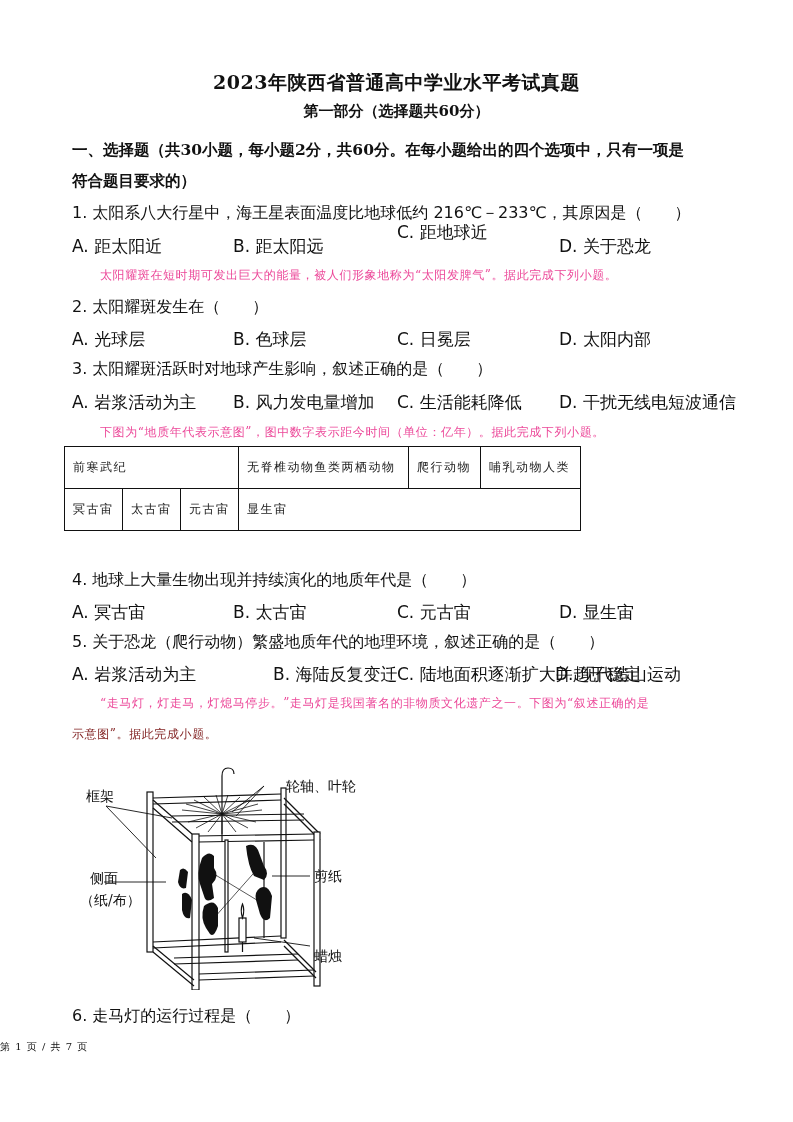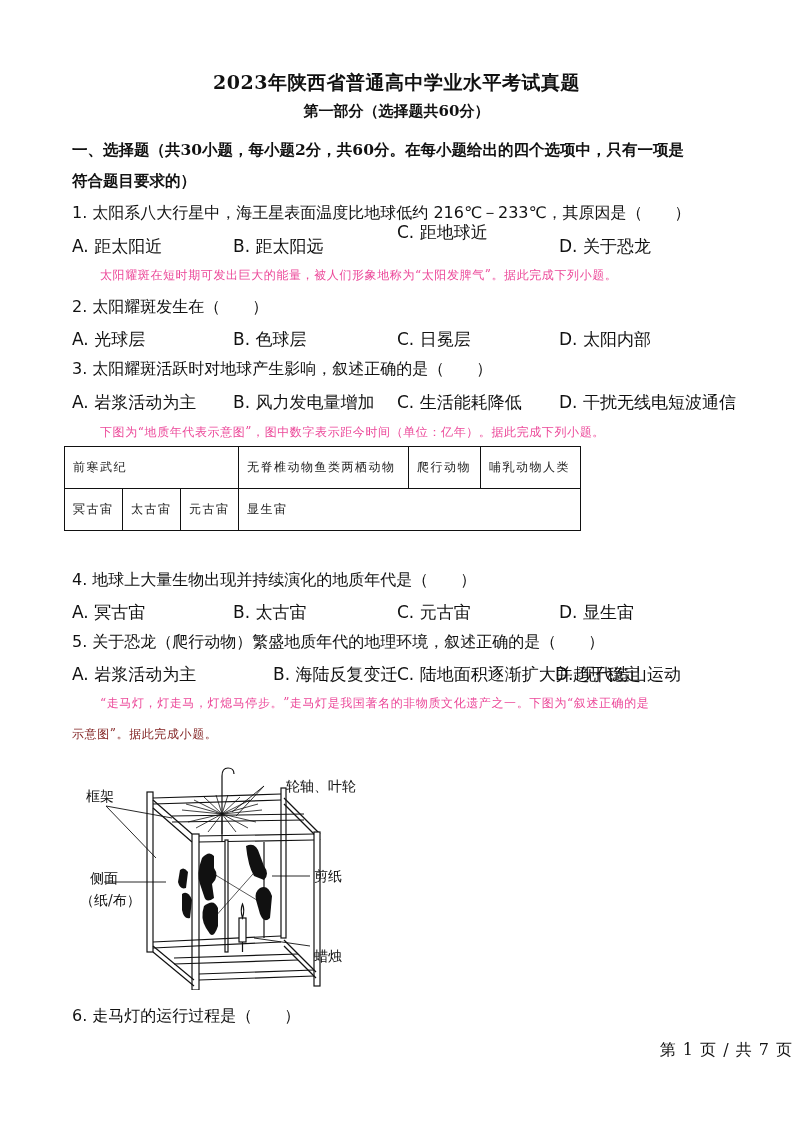--- a/index.html
+++ b/index.html
@@ -8,21 +8,21 @@
   .abs { position: absolute; white-space: nowrap; }
   .title { top: 70px; left: 0; width: 793px; text-align: center; font-family: "DejaVu Serif", "Liberation Serif", serif; font-weight: bold; font-size: 19px; letter-spacing: 0.5px; }
   .subtitle { top: 102px; left: 0; width: 793px; text-align: center; font-family: "DejaVu Serif", "Liberation Serif", serif; font-weight: bold; font-size: 15px; }
   .section { left: 72px; font-family: "DejaVu Serif", "Liberation Serif", serif; font-weight: bold; font-size: 15.5px; }
   .q { left: 72px; font-size: 16px; }
   .opt { font-size: 17px; }
   .passage { left: 100px; font-family: "DejaVu Serif", "Liberation Serif", serif; font-size: 12px; color: #ec4899; letter-spacing: 0.6px; }
   .passage2 { left: 72px; font-family: "DejaVu Serif", "Liberation Serif", serif; font-size: 12px; color: #7f1d1d; letter-spacing: 0.6px; }
   table.geo { position: absolute; left: 64px; top: 446px; border-collapse: collapse; font-family: "DejaVu Serif", "Liberation Serif", serif; font-size: 12px; color: #222; }
   table.geo td { border: 1.3px solid #111; padding: 0 8px; height: 42px; letter-spacing: 1.5px; }
-  .footer { top: 1040px; left: 0; width: 793px; text-align: right; font-family: "DejaVu Serif", "Liberation Serif", serif; font-size: 16px; letter-spacing: 1px; }
+  .footer { top: 1040px; left: 0; width: 793px; text-align: left; font-family: "DejaVu Serif", "Liberation Serif", serif; font-size: 10px; letter-spacing: 1px; }
   .figure { position: absolute; left: 64px; top: 758px; width: 310px; height: 232px; }
   .lbl { position: absolute; font-family: "DejaVu Serif", "Liberation Serif", serif; font-size: 14px; color: #111; white-space: nowrap; }
 </style>
 </head>
 <body>
 
 <div class="abs title">2023年陕西省普通高中学业水平考试真题</div>
 <div class="abs subtitle">第一部分（选择题共60分）</div>
 
 <div class="abs section" style="top:140px;">一、选择题（共30小题，每小题2分，共60分。在每小题给出的四个选项中，只有一项是</div>

